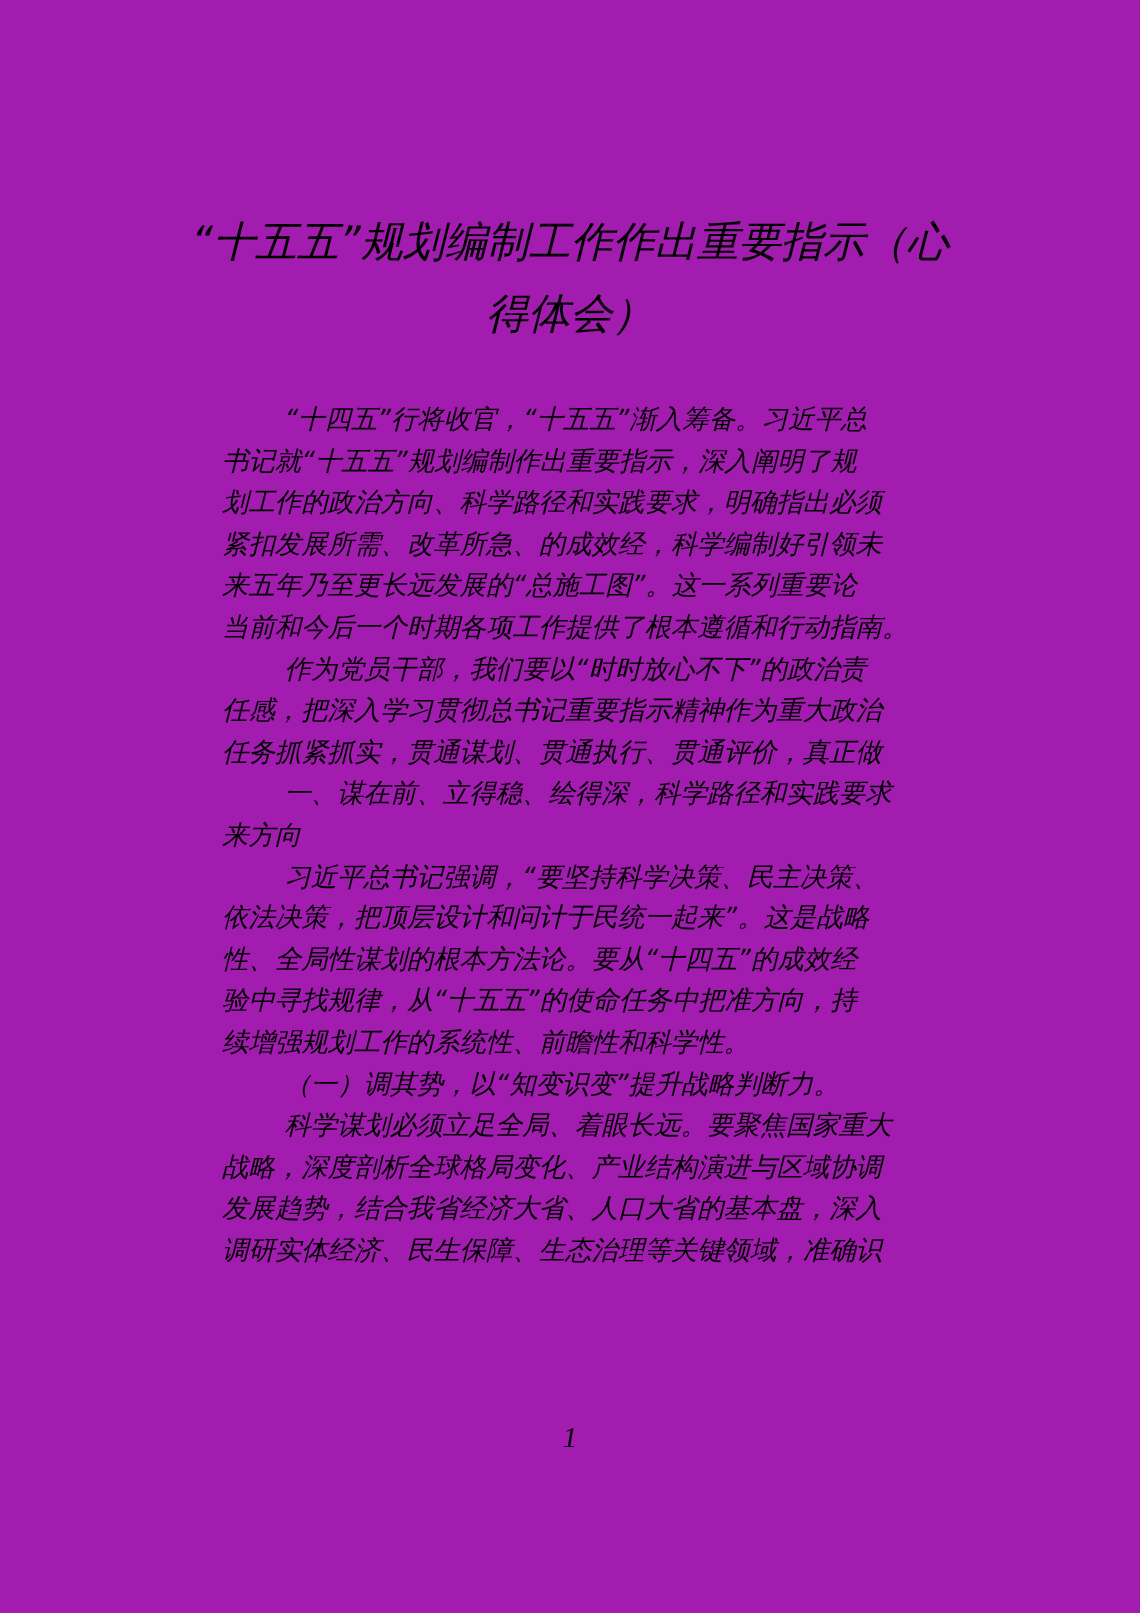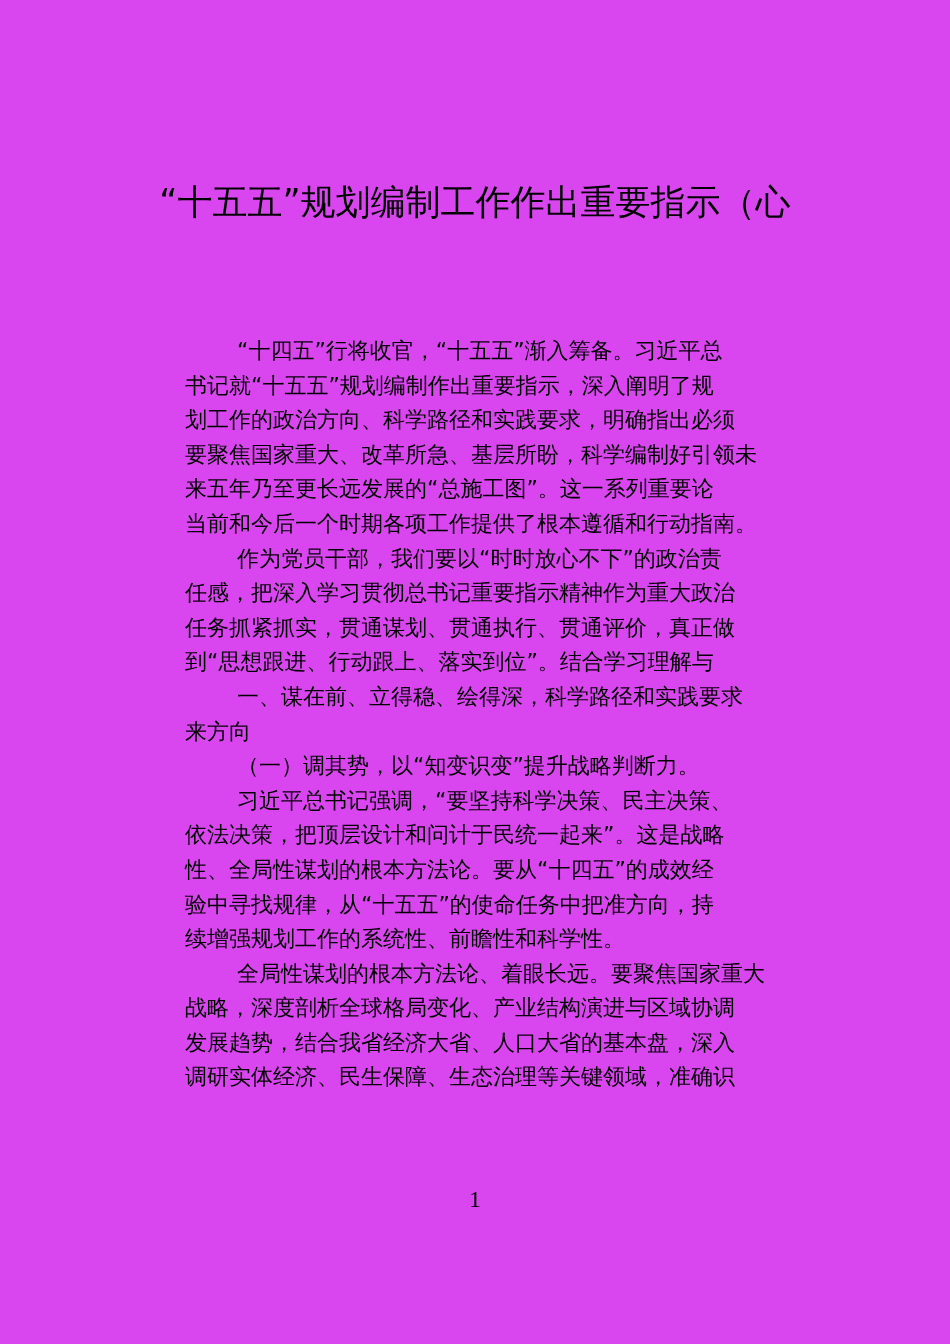--- a/index.html
+++ b/index.html
@@ -1,21 +1,21 @@
 <!DOCTYPE html>
 <html><head>
 <meta charset="utf-8">
 <style>
   html, body { margin: 0; padding: 0; background: #ffffff; }
   body {
     width: 950px; height: 1344px; position: relative; overflow: hidden;
     font-family: "DejaVu Sans", "Liberation Sans", sans-serif;
     color: #000000;
   }
-  .page { position: absolute; left: 0; top: 0; width: 950px; height: 1344px; background: #d946ef; }
+  .page { position: absolute; left: 0; top: 0; width: 950px; height: 1344px; background: #a21caf; font-style: italic; }
   .title {
     position: absolute; left: 140px; top: 172px; width: 670px;
     text-align: center; font-size: 35px; line-height: 60px; letter-spacing: 0px;
   }
   .title-line { display: block; white-space: nowrap; }
   .body {
     position: absolute; left: 145px; top: 334px; width: 662px;
     font-size: 22px; line-height: 34.6px; margin-left: 40px;
   }
   .line { display: block; white-space: nowrap; }
@@ -24,53 +24,53 @@
     position: absolute; left: 0; width: 950px; top: 1186px; text-align: center;
     font-family: "Liberation Serif", "DejaVu Serif", serif; font-size: 24px;
   }
 </style>
 </head>
 <body>
 
 <div class="page">
   <div class="title">
     <span class="title-line">“十五五”规划编制工作作出重要指示（心</span>
+    <span class="title-line">得体会）</span>
   </div>
 
   <div class="body">
     <div>
       <span class="line indent">“十四五”行将收官，“十五五”渐入筹备。习近平总</span>
       <span class="line">书记就“十五五”规划编制作出重要指示，深入阐明了规</span>
       <span class="line">划工作的政治方向、科学路径和实践要求，明确指出必须</span>
-      <span class="line">要聚焦国家重大、改革所急、基层所盼，科学编制好引领未</span>
+      <span class="line">紧扣发展所需、改革所急、的成效经，科学编制好引领未</span>
       <span class="line">来五年乃至更长远发展的“总施工图”。这一系列重要论</span>
       <span class="line">当前和今后一个时期各项工作提供了根本遵循和行动指南。</span>
     </div>
     <div>
       <span class="line indent">作为党员干部，我们要以“时时放心不下”的政治责</span>
       <span class="line">任感，把深入学习贯彻总书记重要指示精神作为重大政治</span>
       <span class="line">任务抓紧抓实，贯通谋划、贯通执行、贯通评价，真正做</span>
-      <span class="line">到“思想跟进、行动跟上、落实到位”。结合学习理解与</span>
     </div>
     <div>
       <span class="line indent">一、谋在前、立得稳、绘得深，科学路径和实践要求</span>
       <span class="line">来方向</span>
-    </div>
-    <div>
-      <span class="line indent">（一）调其势，以“知变识变”提升战略判断力。</span>
     </div>
     <div>
       <span class="line indent">习近平总书记强调，“要坚持科学决策、民主决策、</span>
       <span class="line">依法决策，把顶层设计和问计于民统一起来”。这是战略</span>
       <span class="line">性、全局性谋划的根本方法论。要从“十四五”的成效经</span>
       <span class="line">验中寻找规律，从“十五五”的使命任务中把准方向，持</span>
       <span class="line">续增强规划工作的系统性、前瞻性和科学性。</span>
     </div>
     <div>
-      <span class="line indent">全局性谋划的根本方法论、着眼长远。要聚焦国家重大</span>
+      <span class="line indent">（一）调其势，以“知变识变”提升战略判断力。</span>
+    </div>
+    <div>
+      <span class="line indent">科学谋划必须立足全局、着眼长远。要聚焦国家重大</span>
       <span class="line">战略，深度剖析全球格局变化、产业结构演进与区域协调</span>
       <span class="line">发展趋势，结合我省经济大省、人口大省的基本盘，深入</span>
       <span class="line">调研实体经济、民生保障、生态治理等关键领域，准确识</span>
     </div>
   </div>
 
   <div class="page-number">1</div>
 </div>
 
 </body></html>

